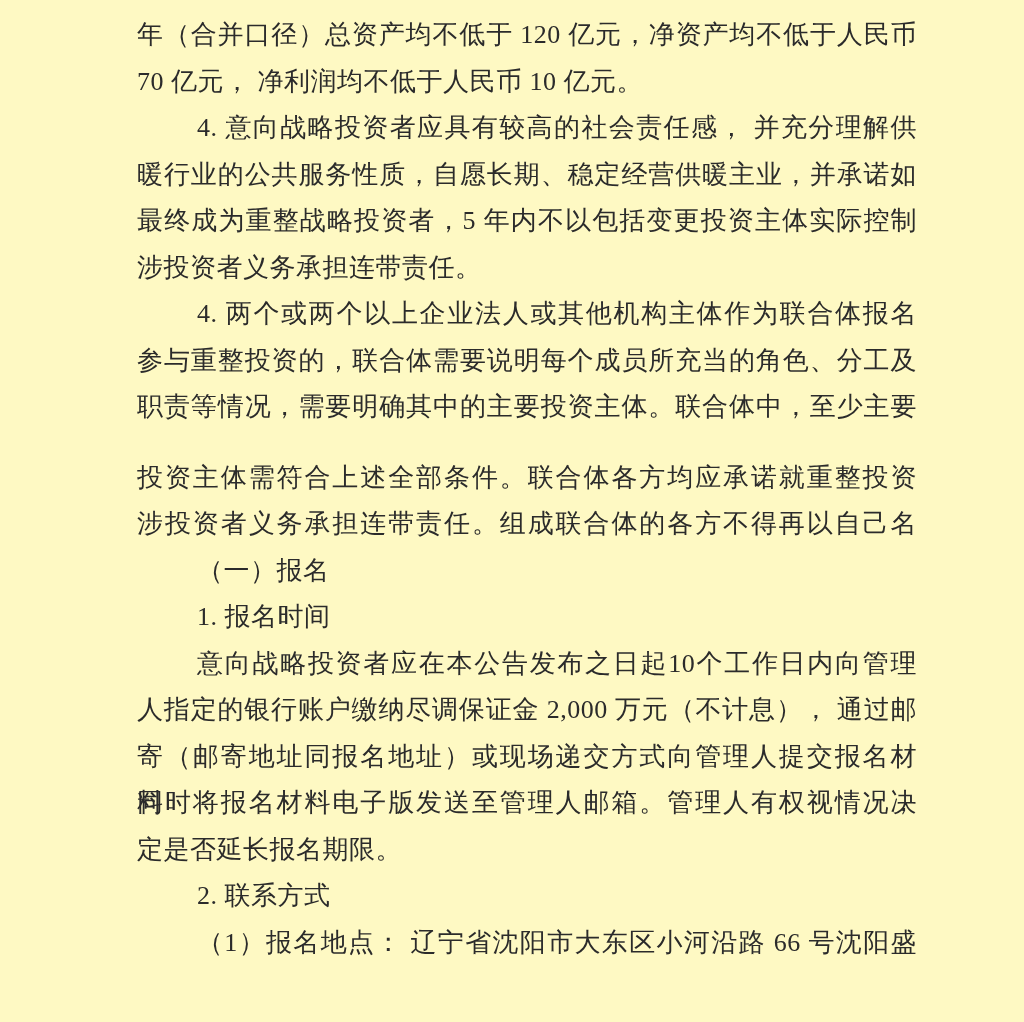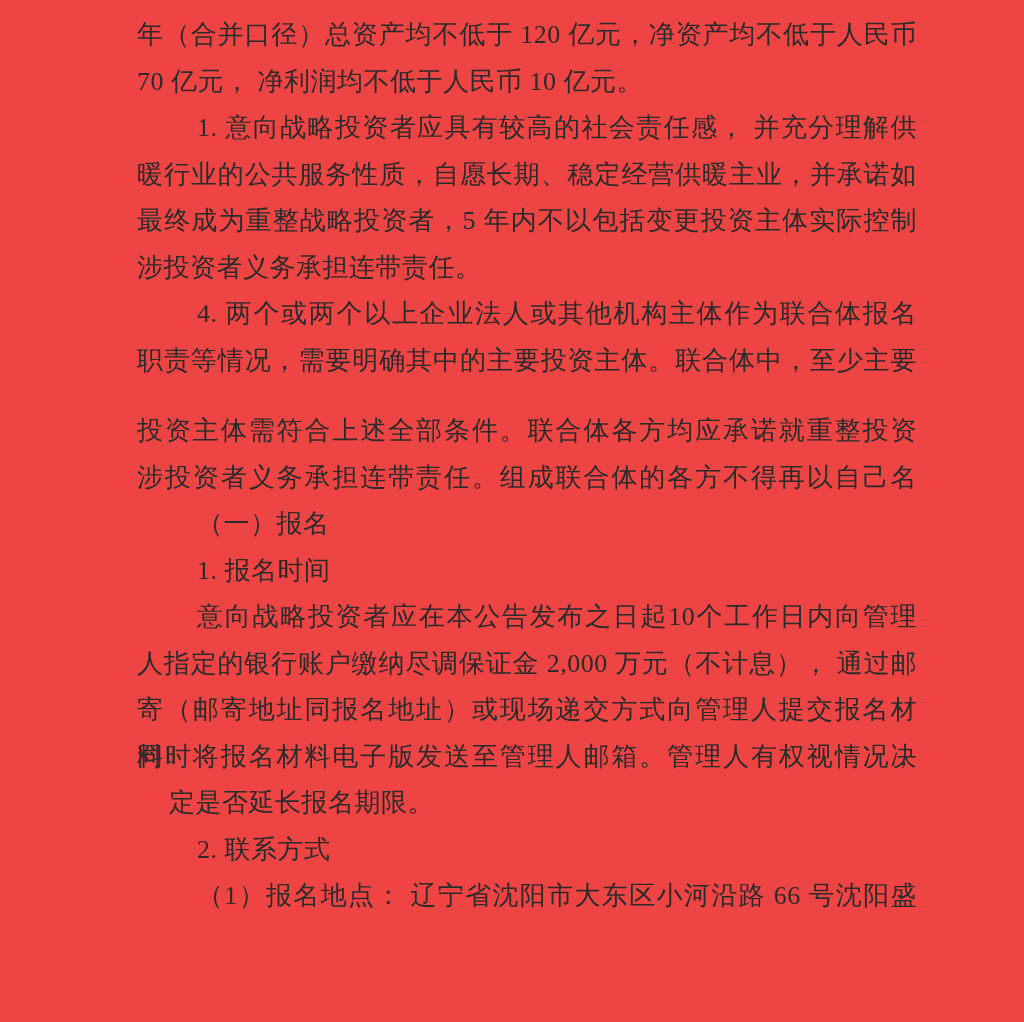--- a/index.html
+++ b/index.html
@@ -12,21 +12,21 @@
     background: #ffffff;
     overflow: hidden;
     font-family: "Liberation Serif", "DejaVu Serif", serif;
   }
   .page {
     position: absolute;
     left: 0;
     top: 0;
     width: 1024px;
     height: 1022px;
-    background: #ef4444;
+    background: #fef9c3;
   }
   .text-column {
     position: absolute;
     left: 137px;
     top: 12px;
     width: 780px;
   }
   .line {
     height: 46.5px;
     line-height: 46.5px;
@@ -49,32 +49,33 @@
   }
 </style>
 </head>
 <body style="background: rgb(254, 254, 254);">
 
 <div class="page">
   <div class="text-column">
     <div>
         <div class="line justify" style="color: rgb(43, 43, 43);">年（合并口径）总资产均不低于 120 亿元，净资产均不低于人民币</div>
         <div class="line" style="color: rgb(43, 43, 43);">70 亿元， 净利润均不低于人民币 10 亿元。</div>
-        <div class="line justify indent" style="color: rgb(43, 43, 43);">1. 意向战略投资者应具有较高的社会责任感， 并充分理解供</div>
+        <div class="line justify indent" style="color: rgb(43, 43, 43);">4. 意向战略投资者应具有较高的社会责任感， 并充分理解供</div>
         <div class="line justify" style="color: rgb(43, 43, 43);">暖行业的公共服务性质，自愿长期、稳定经营供暖主业，并承诺如</div>
         <div class="line justify" style="color: rgb(43, 43, 43);">最终成为重整战略投资者，5 年内不以包括变更投资主体实际控制</div>
         <div class="line" style="color: rgb(43, 43, 43);">涉投资者义务承担连带责任。</div>
         <div class="line justify indent" style="color: rgb(43, 43, 43);">4. 两个或两个以上企业法人或其他机构主体作为联合体报名</div>
+        <div class="line justify" style="color: rgb(43, 43, 43);">参与重整投资的，联合体需要说明每个成员所充当的角色、分工及</div>
         <div class="line justify" style="color: rgb(43, 43, 43);">职责等情况，需要明确其中的主要投资主体。联合体中，至少主要</div>
         <div class="line justify" style="color: rgb(43, 43, 43); margin-top: 24px;">投资主体需符合上述全部条件。联合体各方均应承诺就重整投资</div>
         <div class="line justify" style="color: rgb(43, 43, 43);">涉投资者义务承担连带责任。组成联合体的各方不得再以自己名</div>
         <div class="line indent" style="color: rgb(43, 43, 43);">（一）报名</div>
         <div class="line indent" style="color: rgb(43, 43, 43);">1. 报名时间</div>
         <div class="line justify indent" style="color: rgb(43, 43, 43);">意向战略投资者应在本公告发布之日起10个工作日内向管理</div>
         <div class="line justify" style="color: rgb(43, 43, 43);">人指定的银行账户缴纳尽调保证金 2,000 万元（不计息）， 通过邮</div>
         <div class="line justify" style="color: rgb(43, 43, 43);">寄（邮寄地址同报名地址）或现场递交方式向管理人提交报名材料，</div>
         <div class="line justify" style="color: rgb(43, 43, 43);">同时将报名材料电子版发送至管理人邮箱。管理人有权视情况决</div>
-        <div class="line" style="color: rgb(43, 43, 43); margin-left: 32px;">定是否延长报名期限。</div>
+        <div class="line" style="color: rgb(43, 43, 43);">定是否延长报名期限。</div>
         <div class="line indent" style="color: rgb(43, 43, 43);">2. 联系方式</div>
         <div class="line justify indent" style="color: rgb(43, 43, 43);">（1）报名地点： 辽宁省沈阳市大东区小河沿路 66 号沈阳盛</div>
       </div>
   </div>
 </div>
 
 </body></html>

